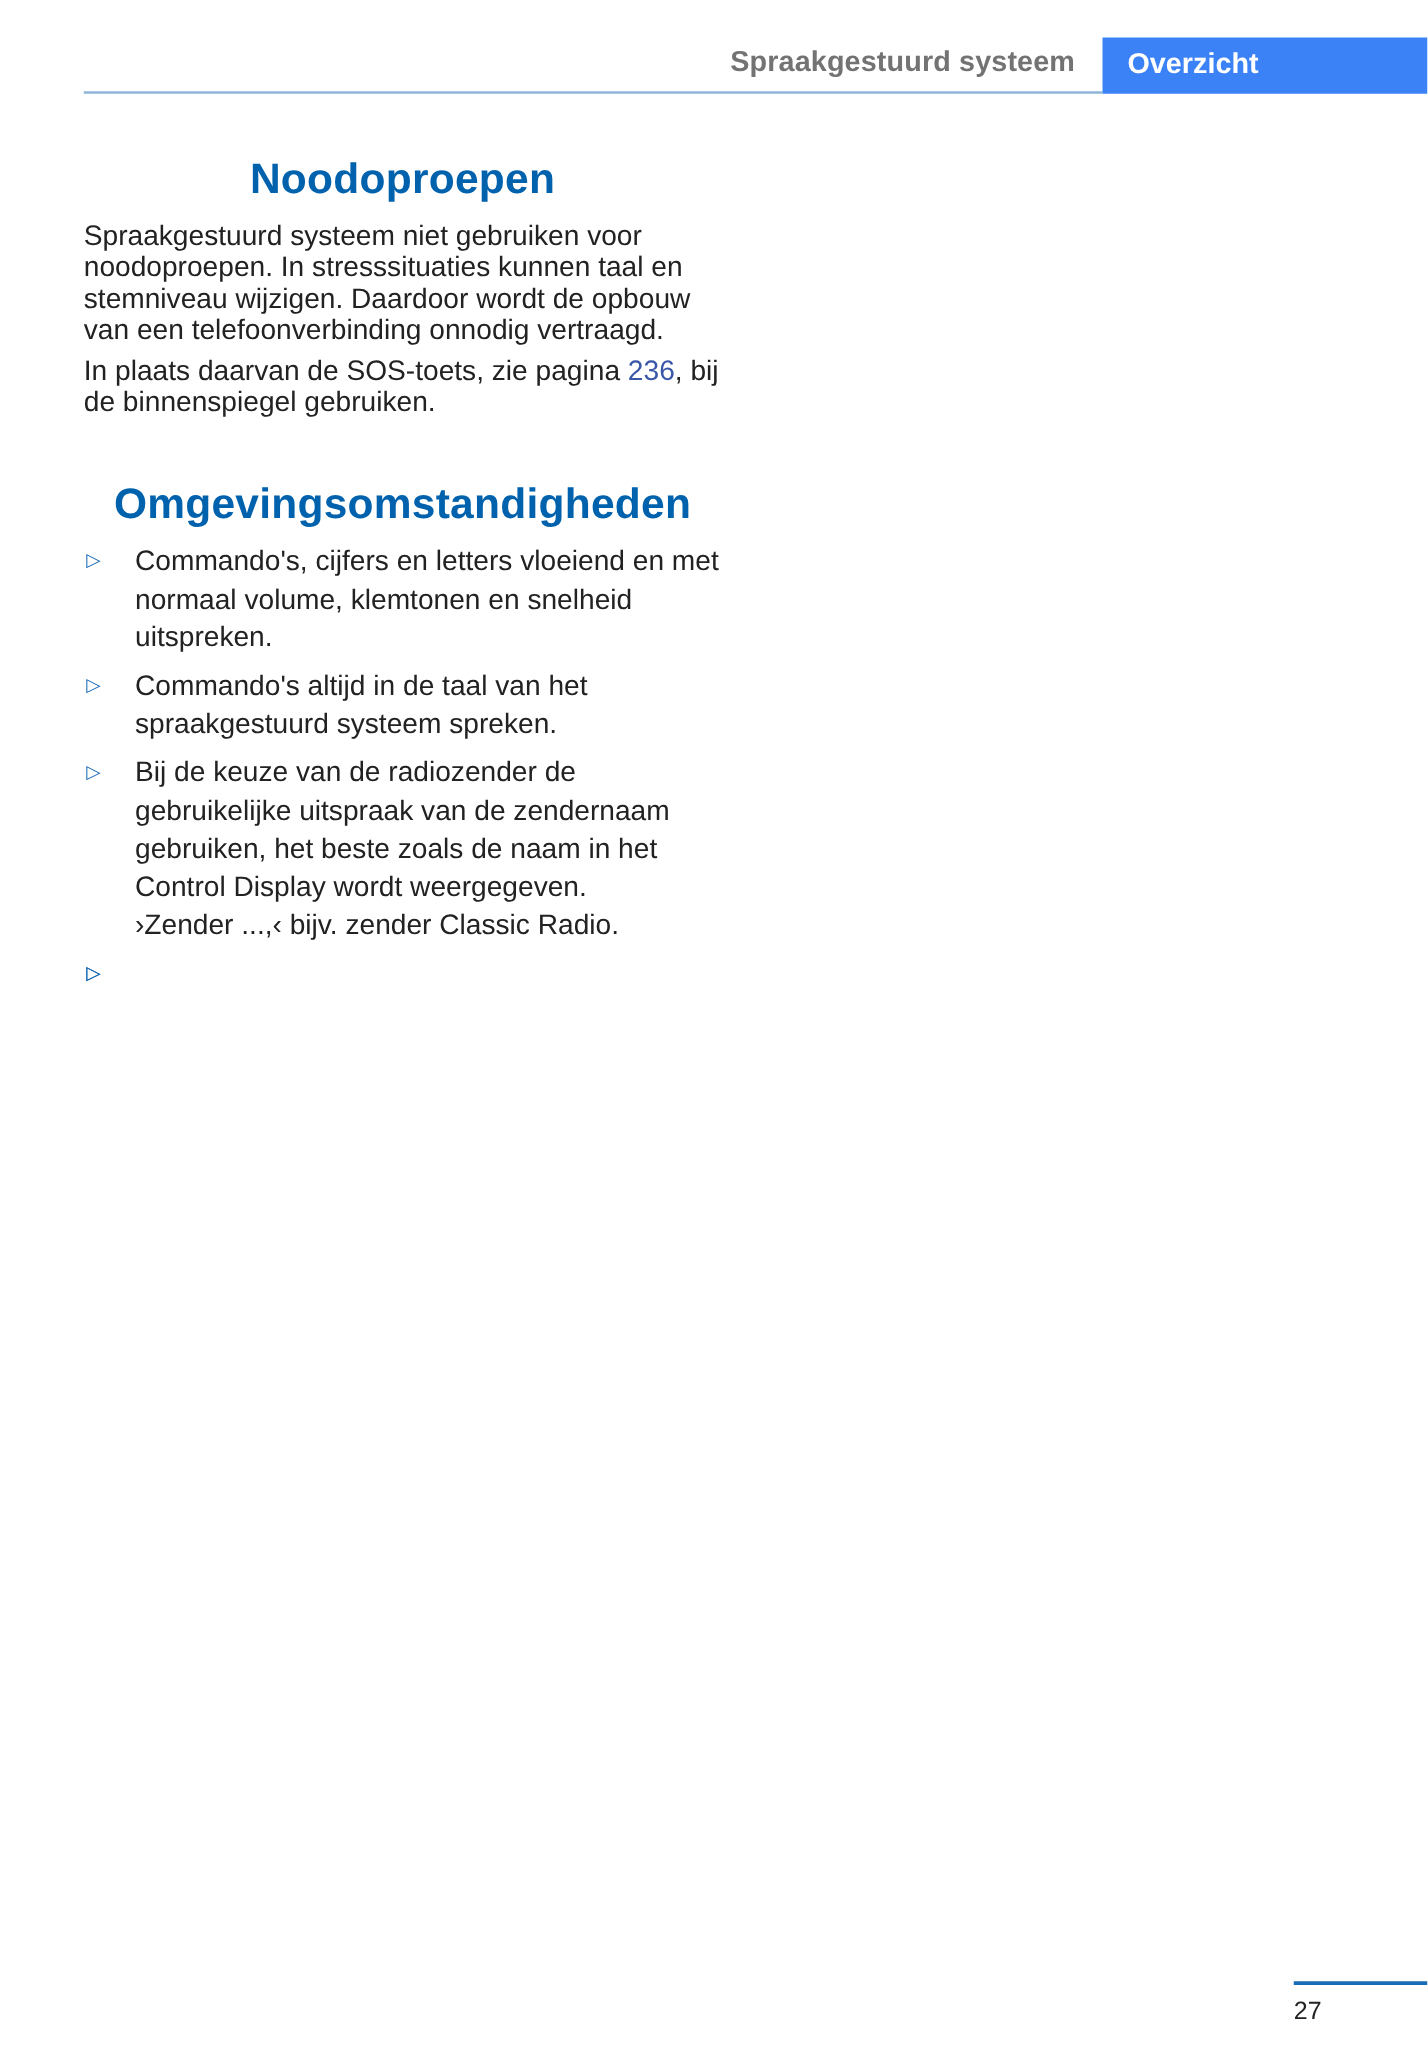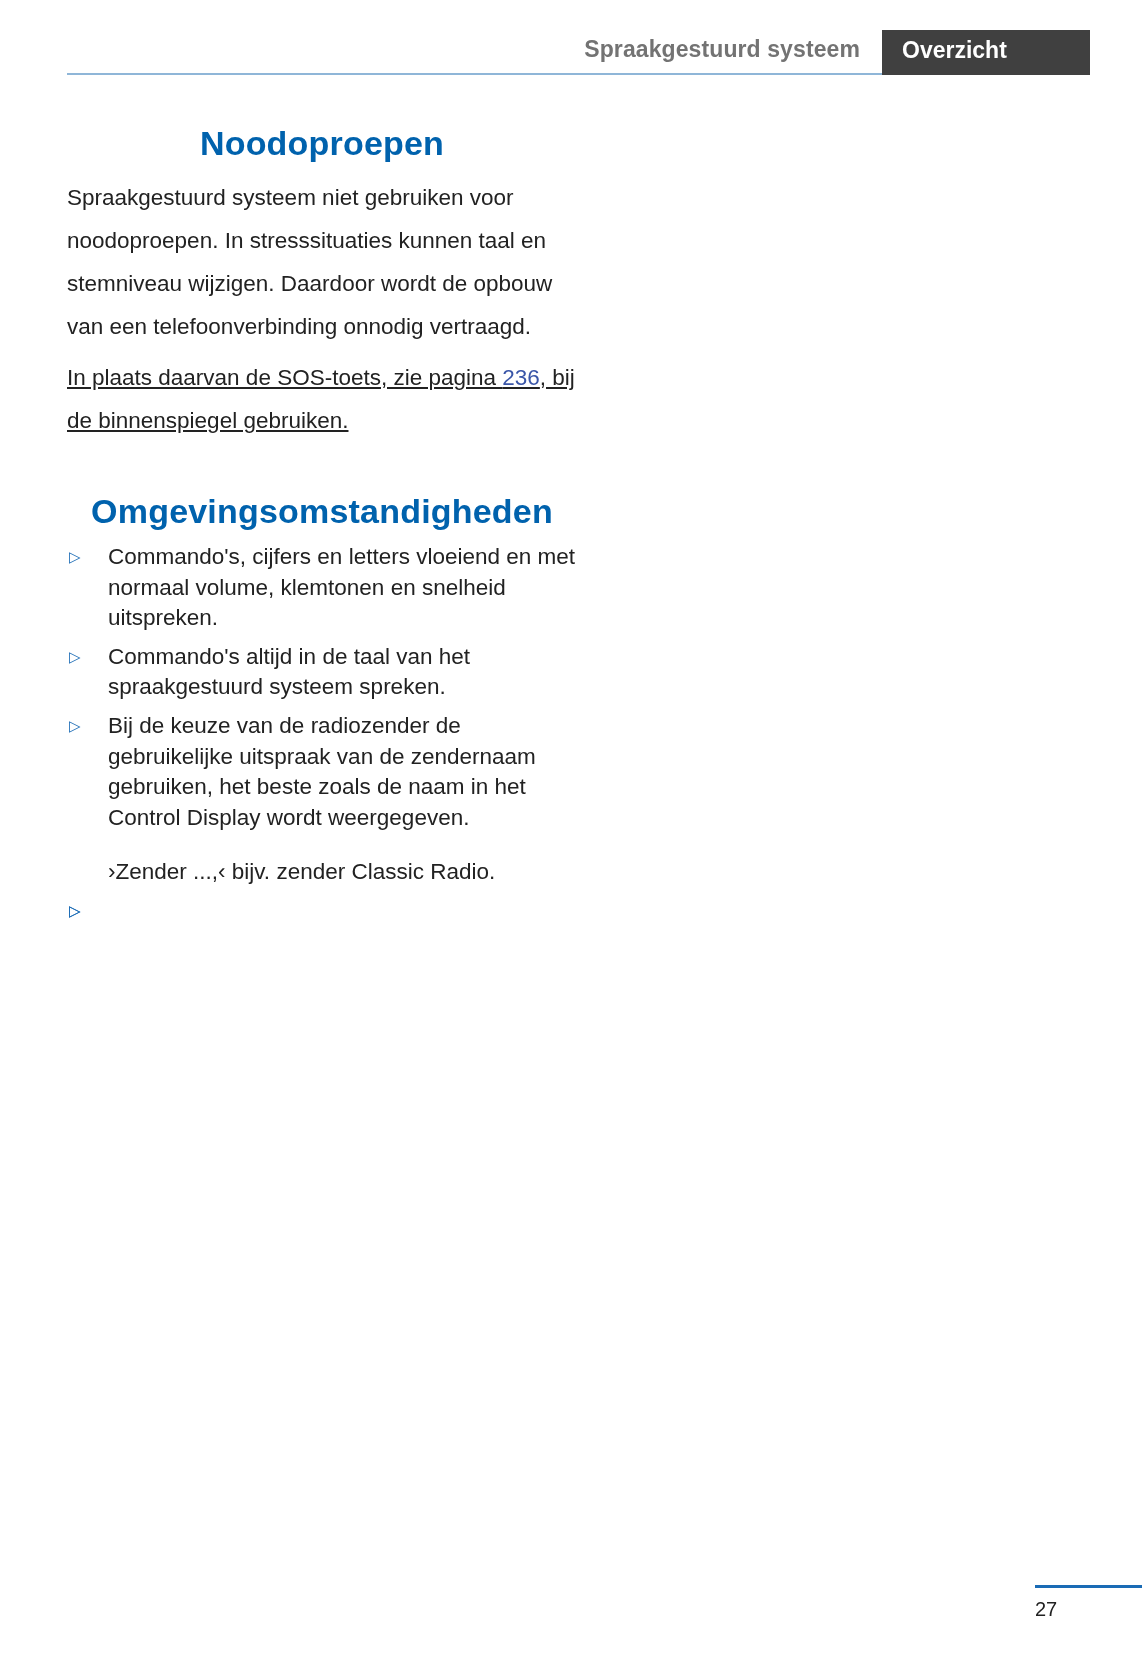--- a/index.html
+++ b/index.html
@@ -10,45 +10,45 @@
     }
     .header-rule {
       position: absolute; left: 67px; top: 73px; width: 815px; height: 2px;
       background: #8fb6d8;
     }
     .section-label {
       position: absolute; top: 36px; right: 282px; font-size: 23px; font-weight: bold;
       color: #737373; letter-spacing: 0.1px;
     }
     .chapter-box {
-      position: absolute; left: 882px; top: 30px; width: 208px; height: 45px;
-      background: #404040;
+      position: absolute; left: 882px; top: 30px; width: 260px; height: 45px;
+      background: #3b82f6;
     }
     .chapter-label {
       position: absolute; left: 20px; top: 7px; font-size: 23px; font-weight: bold; color: #ffffff;
     }
     .content { position: absolute; left: 67px; top: 122px; width: 510px; }
     h1 {
       margin: 0; font-size: 34px; font-weight: bold; color: #0062ad; line-height: 42px;
       letter-spacing: 0.2px;
       text-align: center;
     }
     h1.h-second { margin-top: 48px; }
     p {
-      margin: 0; font-size: 22.5px; line-height: 43px; color: #222;
+      margin: 0; font-size: 22.5px; line-height: 25px; color: #222;
     }
     p.first { margin-top: 12px; }
-    p.gap { margin-top: 8px; text-decoration: underline; }
+    p.gap { margin-top: 8px; }
     .link { color: #3a56a8; }
     ul { list-style: none; margin: 10px 0 0 0; padding: 0; }
     li { position: relative; padding-left: 41px; font-size: 22.5px; line-height: 30.6px; color: #222; margin-bottom: 8px; }
     .bullet-icon {
       position: absolute; left: 2px; top: 0; font-size: 15px; color: #1a6bb5; line-height: 30.6px;
     }
-    li .sub { display: block; margin-top: 24px; }
+    li .sub { display: block; margin-top: 0; }
     .page-rule {
       position: absolute; left: 1035px; top: 1585px; width: 107px; height: 3px; background: #1a6bb5;
     }
     .page-number {
       position: absolute; left: 1035px; top: 1598px; font-size: 20px; color: #222;
     }
   </style>
 </head>
 <body>
 

